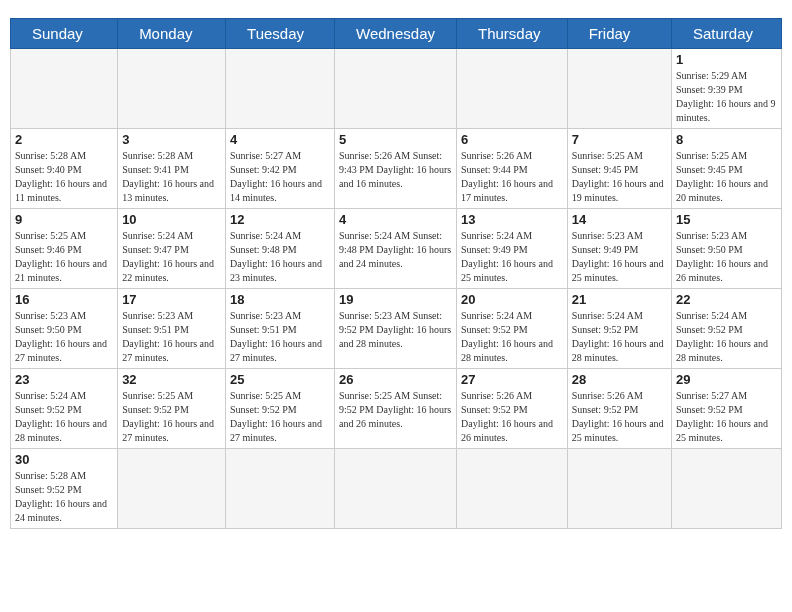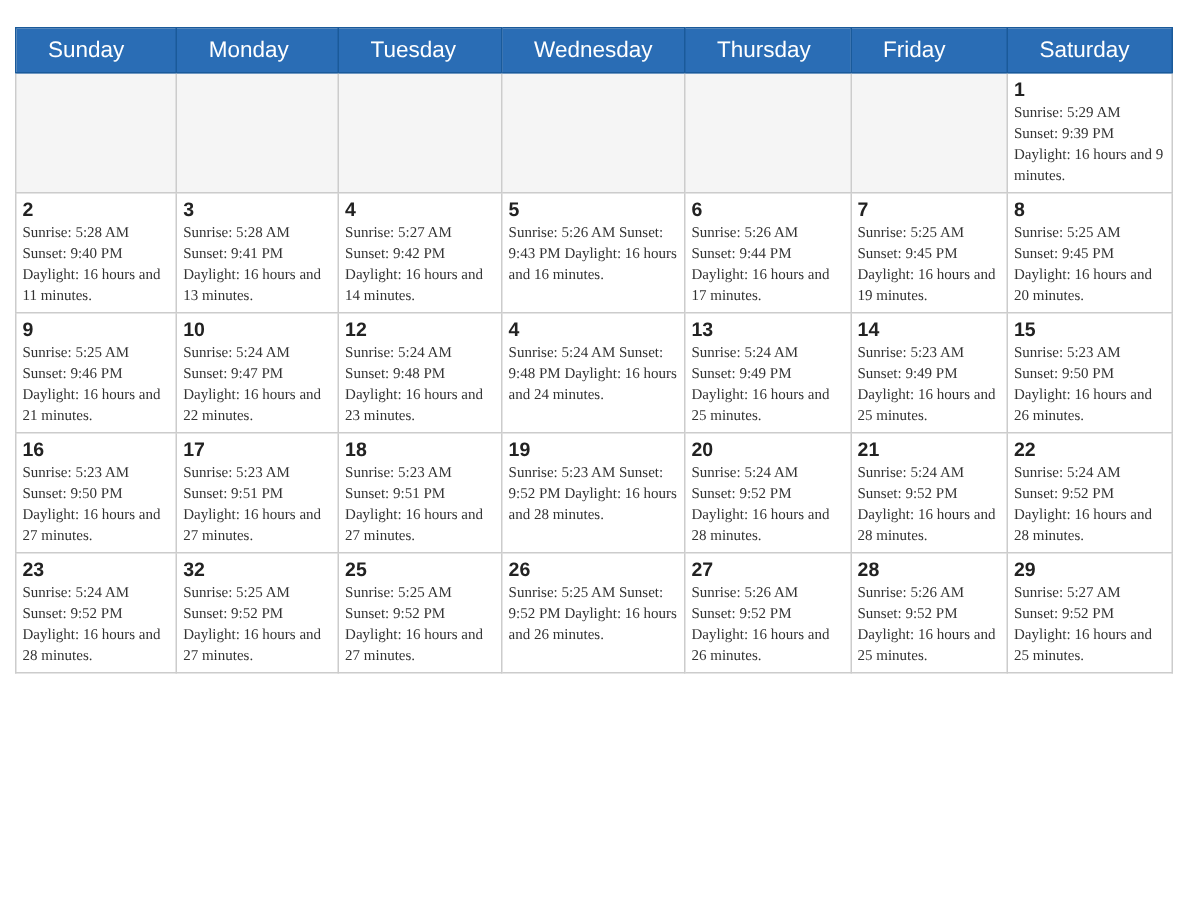--- a/index.html
+++ b/index.html
@@ -277,14 +277,28 @@
 Sunset: 9:52 PM
 Daylight: 16 hours and 25 minutes.</div>
         </td>
         <td>
           <span class="day-number">29</span>
           <div class="day-info">Sunrise: 5:27 AM
 Sunset: 9:52 PM
 Daylight: 16 hours and 25 minutes.</div>
         </td>
       </tr>
+      <tr>
+        <td>
+          <span class="day-number">30</span>
+          <div class="day-info">Sunrise: 5:28 AM
+Sunset: 9:52 PM
+Daylight: 16 hours and 24 minutes.</div>
+        </td>
+        <td class="empty"></td>
+        <td class="empty"></td>
+        <td class="empty"></td>
+        <td class="empty"></td>
+        <td class="empty"></td>
+        <td class="empty"></td>
+      </tr>
     </tbody>
 </table>
 
 </body></html>

